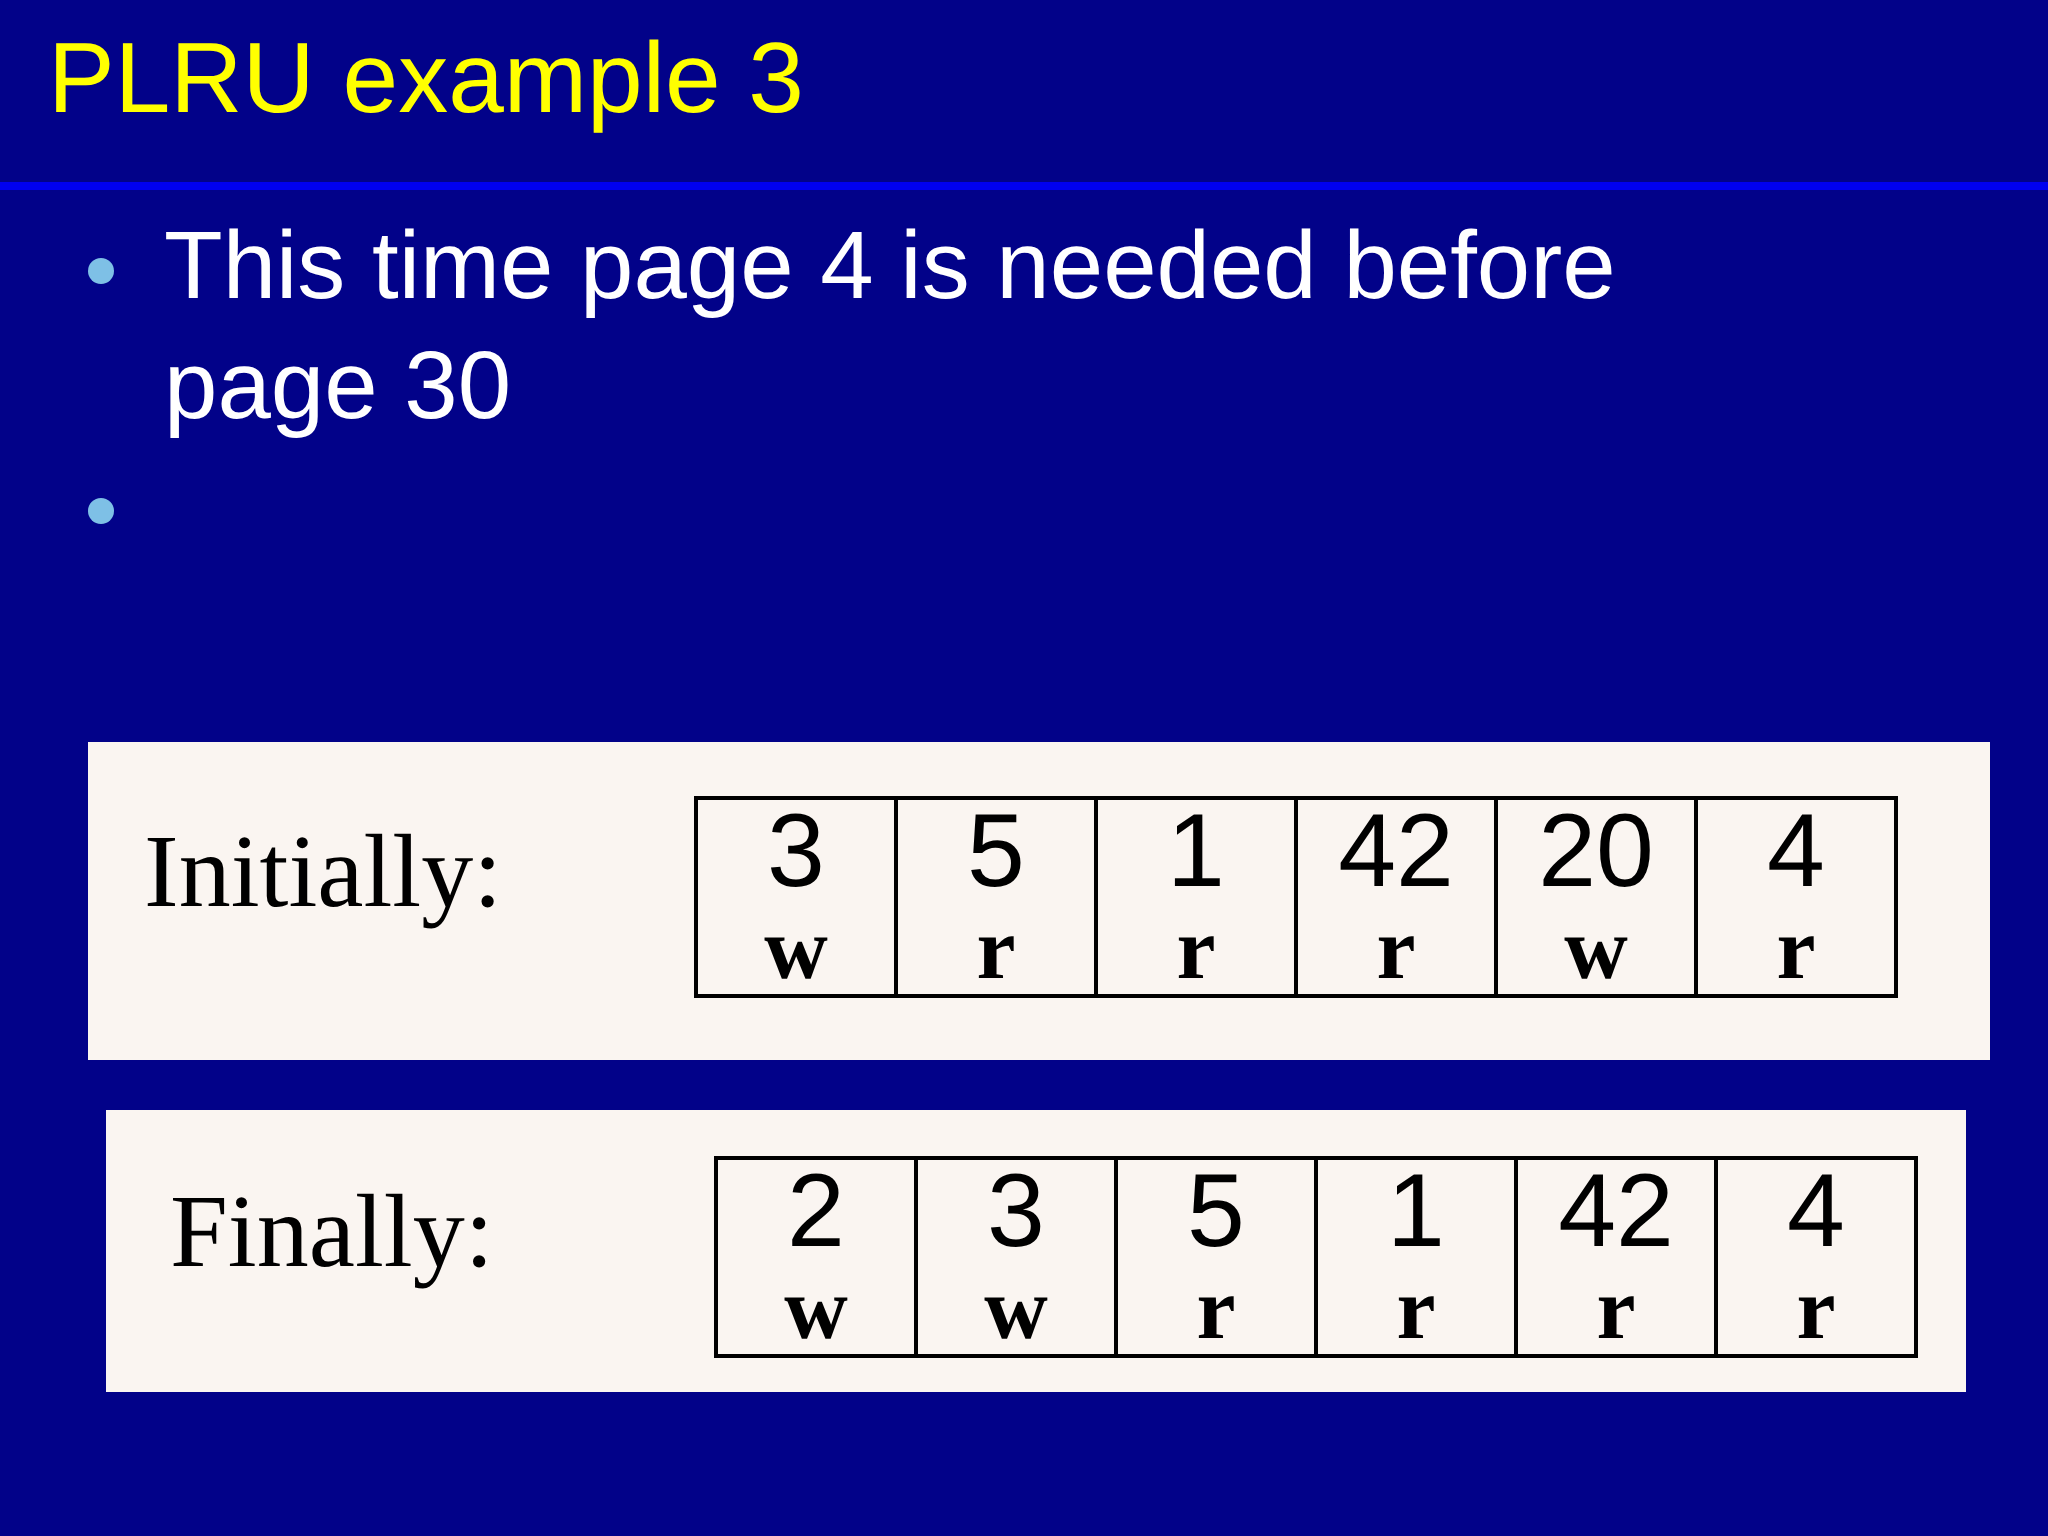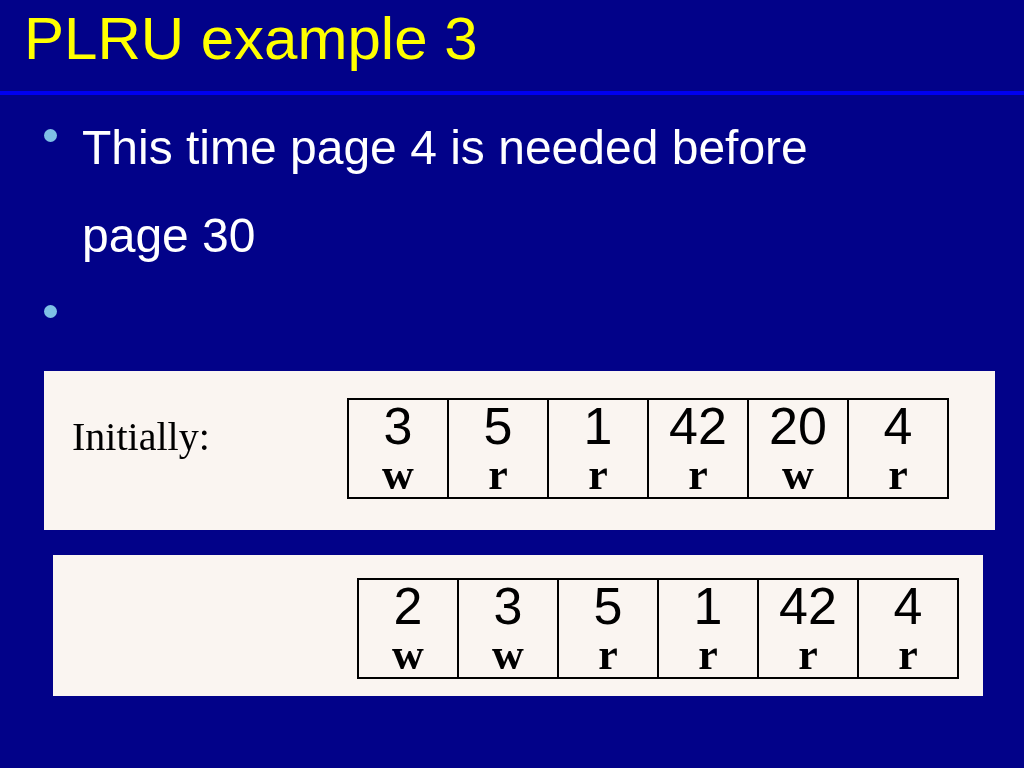--- a/index.html
+++ b/index.html
@@ -4,49 +4,49 @@
 <style>
   html,body{margin:0;padding:0;}
   body{
     width:1024px;height:768px;overflow:hidden;position:relative;
     background:#020289;
     font-family:"Liberation Sans",sans-serif;
   }
   .abs{position:absolute;}
   #title{
     left:24px;top:2px;
-    font-size:60px;line-height:74px;font-weight:normal;
+    font-size:50px;line-height:74px;font-weight:normal;
     color:#FFFF00;white-space:nowrap;
   }
   #rule{
     left:0;top:91px;width:1024px;height:4px;
     background:#0000F0;
   }
   #bullets{
     left:44px;top:104px;width:860px;
   }
   .bullet-item{
     display:flex;align-items:flex-start;
   }
   .bullet-dot{
     flex:0 0 13px;width:13px;height:13px;border-radius:50%;
     background:#7EC0E6;margin-top:25px;margin-right:25px;
   }
   .bullet-text{
-    font-size:48px;line-height:88px;color:#FFFFFF;
+    font-size:48px;line-height:60px;color:#FFFFFF;
     max-width:800px;
   }
   .panel{
     background:#FAF5F1;
   }
   #panel-initially{left:44px;top:371px;width:951px;height:159px;}
   #panel-finally{left:53px;top:555px;width:930px;height:141px;}
   .panel-label{
     font-family:"Liberation Serif",serif;
-    font-size:40px;line-height:52px;color:#000000;white-space:nowrap;
+    font-size:52px;line-height:52px;color:#000000;white-space:nowrap;
   }
   #panel-initially .panel-label{left:28px;top:40px;}
   #panel-finally .panel-label{left:32px;top:36px;}
   .ptable{
     display:flex;border:2px solid #000000;
   }
   #panel-initially .ptable{left:303px;top:27px;}
   #panel-finally .ptable{left:304px;top:23px;}
   .pcell{
     width:98px;height:97px;border-left:2px solid #000000;
@@ -103,20 +103,21 @@
         <span class="op">w</span>
       </div>
       <div class="pcell">
         <span class="num">4</span>
         <span class="op">r</span>
       </div>
     </div>
 </div>
 
 <div id="panel-finally" class="abs panel">
+  <div class="abs panel-label">Finally:</div>
   <div class="abs ptable">
       <div class="pcell">
         <span class="num">2</span>
         <span class="op">w</span>
       </div>
       <div class="pcell">
         <span class="num">3</span>
         <span class="op">w</span>
       </div>
       <div class="pcell">

